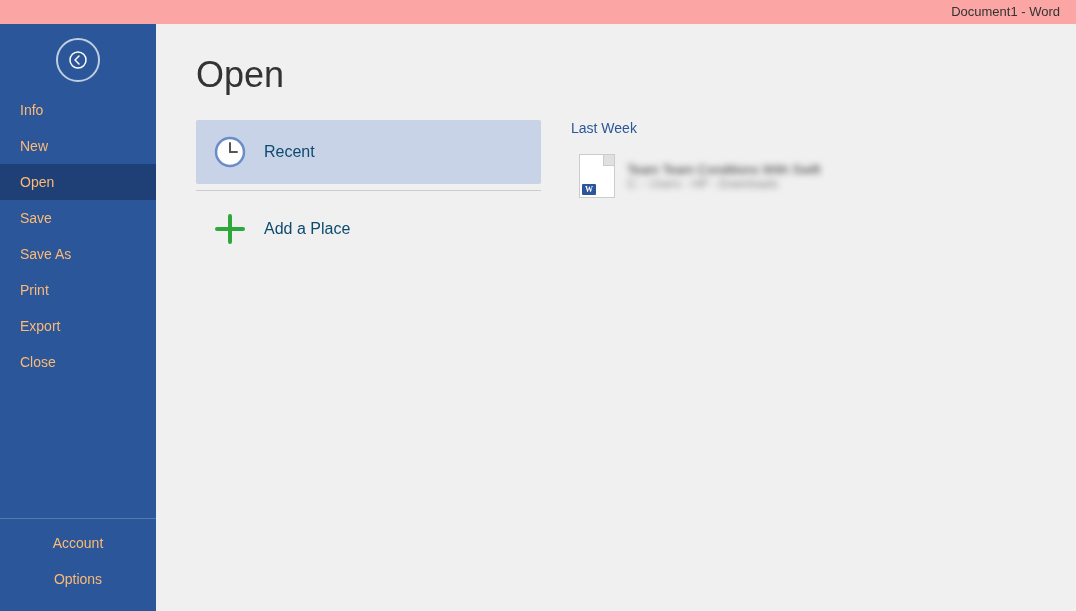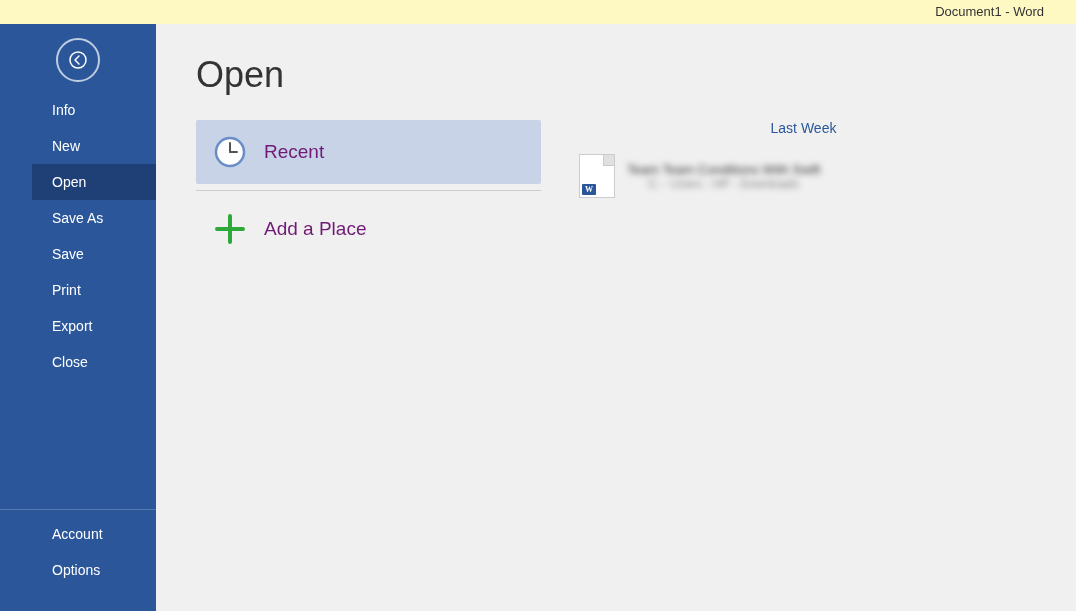--- a/index.html
+++ b/index.html
@@ -6,23 +6,23 @@
     body {
       font-family: 'Segoe UI', sans-serif;
       width: 1076px;
       height: 611px;
       display: flex;
       flex-direction: column;
       background: #f0f0f0;
     }
 
     .title-bar {
-      background: #fef9c3;
+      background: #fca5a5;
       text-align: right;
-      padding: 4px 32px;
+      padding: 4px 16px;
       font-size: 13px;
       color: #333;
       height: 24px;
     }
 
     .main-container {
       display: flex;
       flex: 1;
       overflow: hidden;
     }
@@ -51,41 +51,41 @@
       font-size: 18px;
     }
 
     .sidebar-nav {
       display: flex;
       flex-direction: column;
       flex: 1;
     }
 
     .sidebar-item {
-      color: #ffffff;
+      color: #fdba74;
       font-size: 14px;
       padding: 10px 20px;
       cursor: pointer;
       white-space: nowrap;
-      margin-left: 32px;
     }
 
     .sidebar-item.active {
       background: #1e4076;
     }
 
     .sidebar-divider {
       border: none;
       border-top: 1px solid rgba(255,255,255,0.2);
       margin: 6px 0;
     }
 
     .sidebar-bottom {
       margin-top: auto;
-      padding-bottom: 23px;
+      padding-bottom: 14px;
+      text-align: center;
     }
 
     
     .content-area {
       flex: 1;
       background: #f0f0f0;
       padding: 30px 40px;
       display: flex;
       flex-direction: column;
     }
@@ -111,22 +111,22 @@
       gap: 2px;
     }
 
     .location-item {
       display: flex;
       align-items: center;
       gap: 16px;
       padding: 14px 16px;
       cursor: pointer;
       border-radius: 2px;
-      font-size: 19px;
-      color: #701a75;
+      font-size: 16px;
+      color: #0c4a6e;
     }
 
     .location-item.active {
       background: #c8d3e8;
     }
 
     .location-divider {
       border: none;
       border-top: 1px solid #ccc;
       margin: 4px 0;
@@ -138,21 +138,20 @@
       display: flex;
       align-items: center;
       justify-content: center;
       flex-shrink: 0;
     }
 
     
     .recent-panel {
       flex: 1;
       padding-left: 30px;
-      text-align: center;
     }
 
     .section-label {
       font-size: 14px;
       color: #2b579a;
       font-weight: 400;
       margin-bottom: 12px;
     }
 
     .recent-file-item {
@@ -242,24 +241,24 @@
       <div class="sidebar-item">
         <span>Info</span>
       </div>
       <div class="sidebar-item">
         <span>New</span>
       </div>
       <div class="sidebar-item active">
         <span>Open</span>
       </div>
       <div class="sidebar-item">
+        <span>Save</span>
+      </div>
+      <div class="sidebar-item">
         <span>Save As</span>
-      </div>
-      <div class="sidebar-item">
-        <span>Save</span>
       </div>
       <div class="sidebar-item">
         <span>Print</span>
       </div>
       <div class="sidebar-item">
         <span>Export</span>
       </div>
       <div class="sidebar-item">
         <span>Close</span>
       </div>

